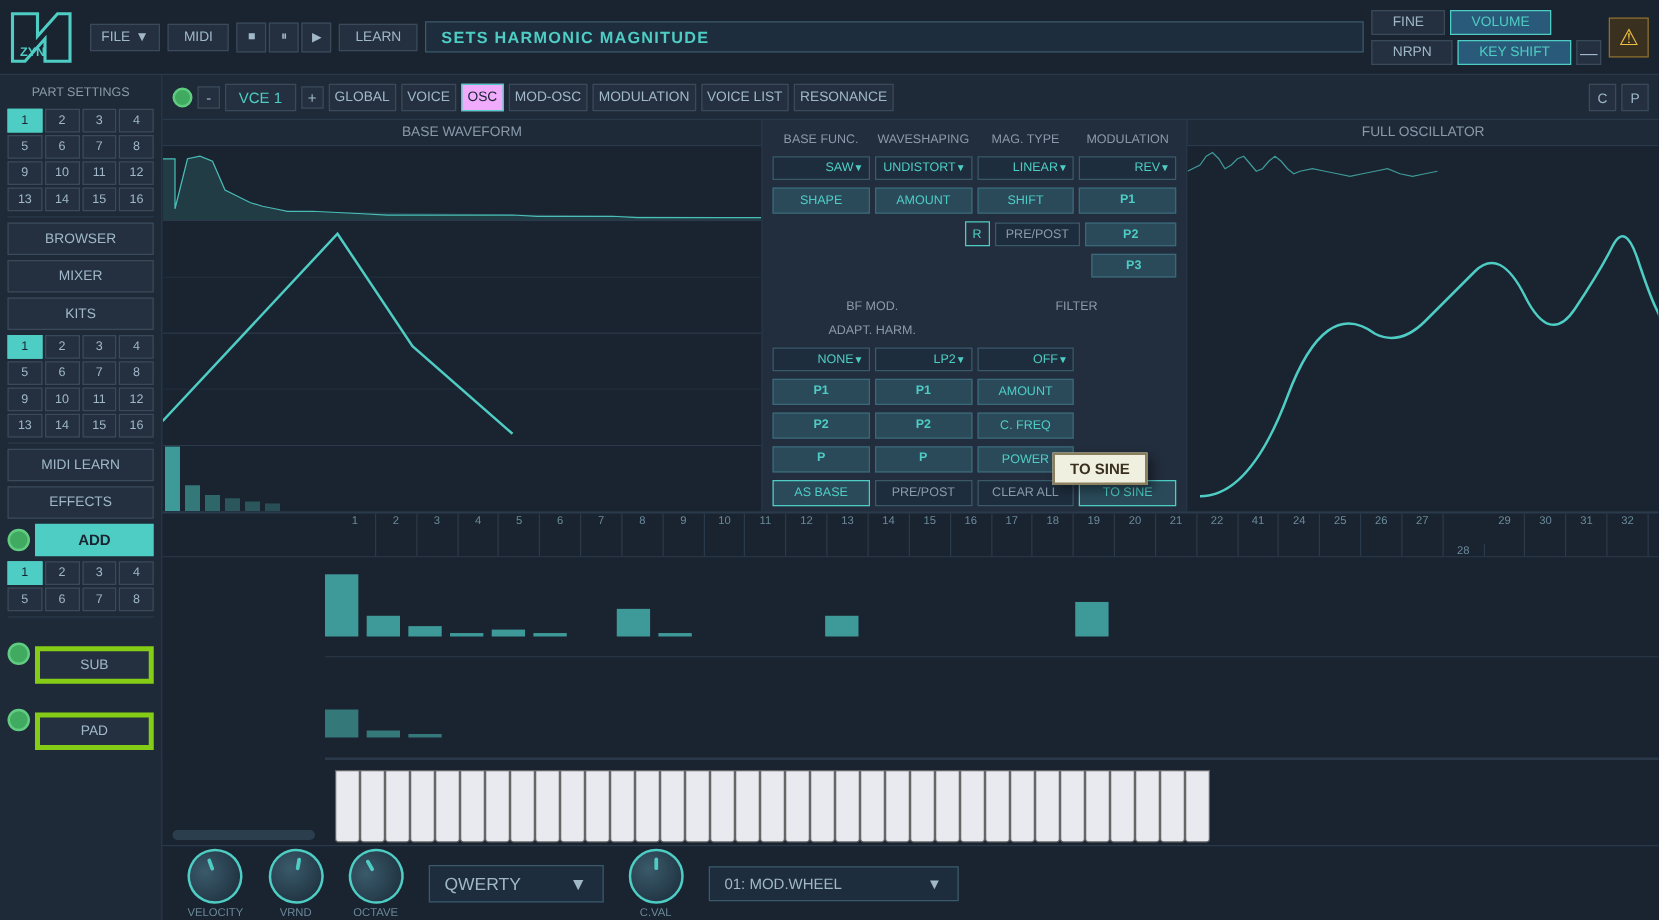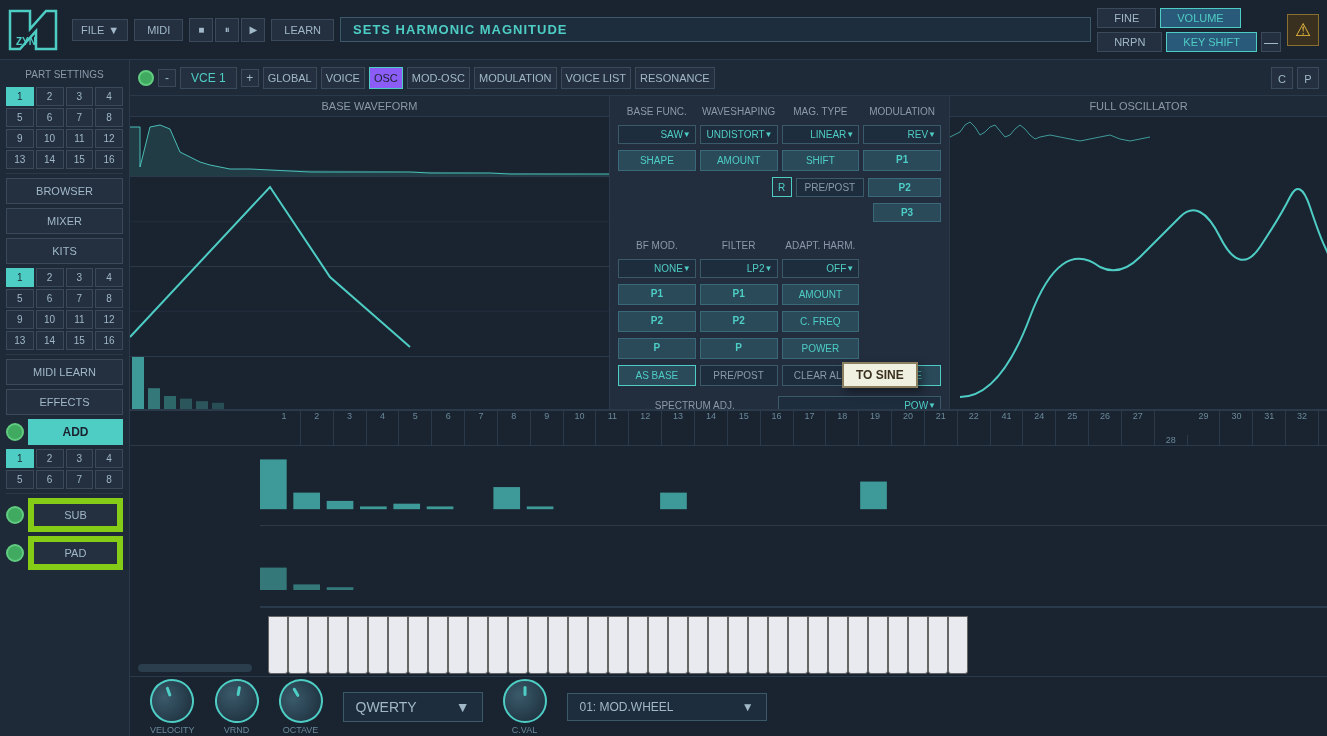--- a/index.html
+++ b/index.html
@@ -201,26 +201,27 @@
       flex-shrink: 0;
     }
     .sub-pad-row {
       display: flex;
       align-items: center;
       gap: 4px;
     }
     .sub-pad-label {
       flex: 1;
       background: #243040;
-      border: 6px solid #84cc16;
+      border: 4px solid #84cc16;
       color: #a0b8c8;
       text-align: center;
       padding: 5px 0;
       cursor: pointer;
       font-size: 11px;
+      margin-top: 19px;
     }
 
     
     .content-area {
       flex: 1;
       display: flex;
       flex-direction: column;
       overflow: hidden;
     }
 
@@ -276,21 +277,21 @@
     .nav-tab {
       background: #243040;
       border: 1px solid #3a4a5a;
       color: #a0b8c8;
       padding: 4px 4px;
       cursor: pointer;
       font-size: 11px;
       text-transform: uppercase;
     }
     .nav-tab-active {
-      background: #8b5cf6;
+      background: #f0abfc;
       color: #1a2330;
       border-color: #4ecdc4;
     }
     .cp-buttons {
       margin-left: auto;
       display: flex;
       gap: 4px;
     }
     .cp-btn {
       background: #243040;
@@ -821,21 +822,21 @@
         </div>
 
         <div style="display:grid;grid-template-columns:1fr 1fr 1fr 1fr;gap:17px;">
           <div></div>
           <div></div>
           <div></div>
           <div class="ctrl-p-btn">P3</div>
         </div>
         <div class="section-divider"></div>
 
-        <div style="display:grid;grid-template-columns:1fr 1fr 1fr 1fr;gap:4px;">
+        <div style="display:grid;grid-template-columns:1fr 1fr;gap:4px;">
           <div class="ctrl-label">BF MOD.</div>
           <div class="ctrl-label">FILTER</div>
           <div class="ctrl-label">ADAPT. HARM.</div>
           <div></div>
         </div>
 
         <div style="display:grid;grid-template-columns:1fr 1fr 1fr 1fr;gap:4px;">
           <div class="ctrl-select">
             <span>NONE</span>
             <span class="ctrl-select-arrow">▼</span>

